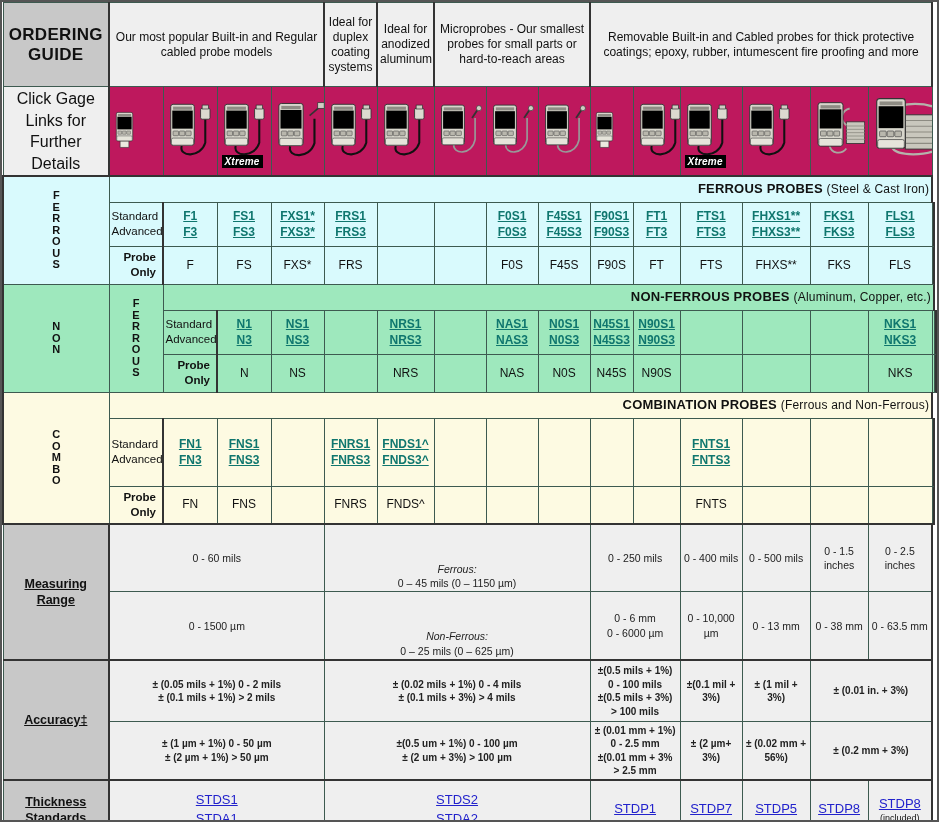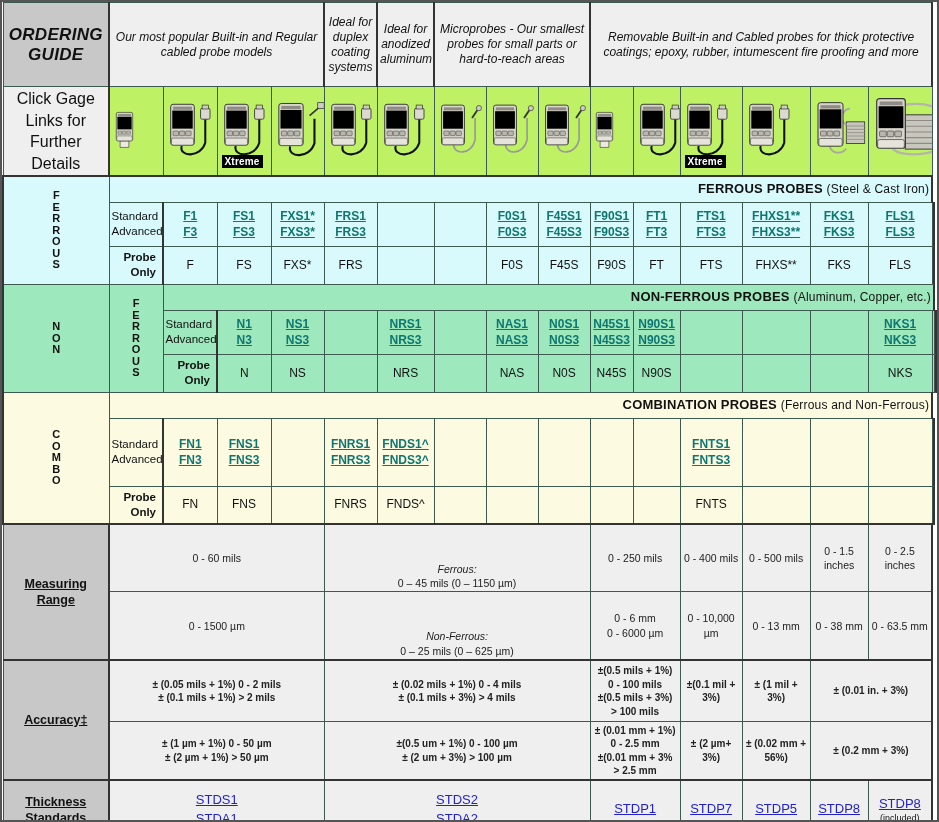--- a/index.html
+++ b/index.html
@@ -22,21 +22,21 @@
     border:1px solid #3d5a50;
     padding:1px 2px;
     text-align:center;
     vertical-align:middle;
     overflow:hidden;
     line-height:1.15;
   }
   
   .c-grey   { background:#c8c8c8; }
   .c-lgrey  { background:#efefef; }
-  .c-white  { background:#bef264; }
+  .c-white  { background:#be185d;font-style:italic; }
   .c-fer    { background:#d9fafd; }
   .c-nfer   { background:#9ee8bd; }
   .c-combo  { background:#fdfae2; }
 
   .thick-r { border-right:2px solid #333 !important; }
   .thick-l { border-left:2px solid #333 !important; }
   .thick-t { border-top:2px solid #333 !important; }
   .thick-b { border-bottom:2px solid #333 !important; }
 
   
@@ -113,21 +113,21 @@
         <col style="width:52px">
         <col style="width:52px">
       <col style="width:43px">
         <col style="width:47px">
         <col style="width:62px">
       <col style="width:68px">
         <col style="width:58px">
         <col style="width:64px">
     </colgroup>
     <tbody id="tbody-root">
-        <tr style="height: 84px; font-style: italic;">
+        <tr style="height: 84px;">
           <td class="c-grey thick-r">
             <div class="og-title">ORDERING<br>GUIDE</div>
           </td>
           <td class="c-lgrey thick-r" colspan="4">
             <div class="hdr-txt">Our most popular Built-in and Regular cabled probe models</div>
           </td>
           <td class="c-lgrey thick-r" colspan="1">
             <div class="hdr-txt">Ideal for duplex coating systems</div>
           </td>
           <td class="c-lgrey thick-r" colspan="1">

